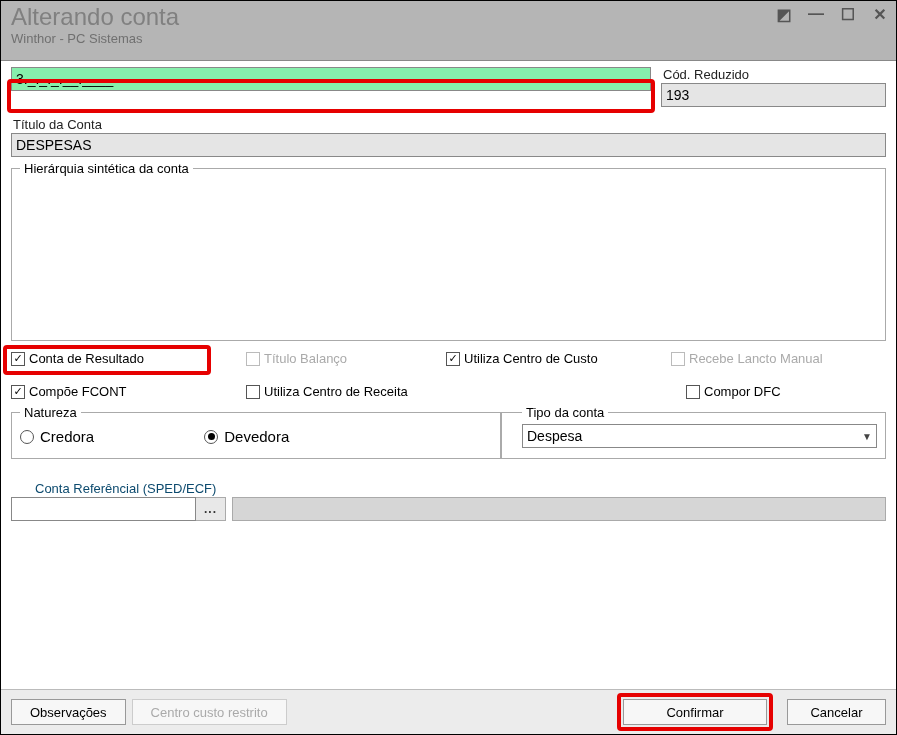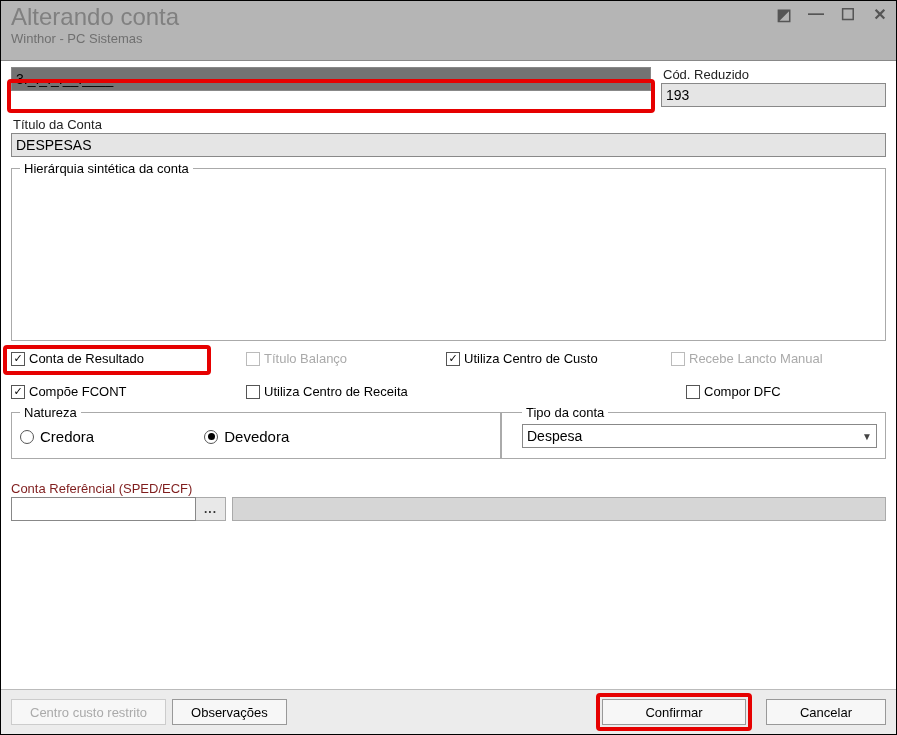--- a/index.html
+++ b/index.html
@@ -8,41 +8,41 @@
   .titlebar { height: 60px; background: #b5b5b5; padding: 4px 10px 2px 10px; position: relative; border-bottom: 1px solid #888; }
   .title { font-size: 24px; color: #808080; font-weight: 400; line-height: 1; }
   .subtitle { font-size: 13px; color: #707070; margin-top: 2px; }
   .winbtns { position: absolute; right: 6px; top: 4px; display: flex; gap: 12px; }
   .winbtn { width: 20px; height: 18px; display: flex; align-items: center; justify-content: center; color: #555; font-size: 16px; font-weight: bold; cursor: default; }
   .content { padding: 6px 10px 0 10px; position: relative; height: calc(100% - 60px); }
   .row { display: flex; gap: 10px; margin-bottom: 4px; }
   .field { display: flex; flex-direction: column; }
   .flabel { font-size: 13px; color: #222; margin-bottom: 1px; padding-left: 2px; }
   .input { height: 24px; border: 1px solid #888; background: #e5e5e5; font-size: 14px; padding: 1px 4px; outline: none; }
-  .input.sel { background: #737373; }
+  .input.sel { background: #86efac; }
   .hilite-wrap { position: relative; }
   .hilite-wrap .hilite-box { position: absolute; border: 4px solid #e60000; border-radius: 4px; pointer-events: none; }
   fieldset { border: 1px solid #aaa; margin: 4px 0 6px 0; padding: 6px 8px 8px 8px; }
   legend { font-size: 13px; padding: 0 4px; }
   .hierbox { height: 180px; }
   .checks { display: flex; gap: 0; margin: 4px 0 2px 0; }
   .check-col { display: flex; align-items: center; gap: 4px; font-size: 13px; }
   .check-col.disabled { color: #aaa; }
   .checkbox { width: 14px; height: 14px; border: 1px solid #555; display: inline-flex; align-items: center; justify-content: center; background: #fff; font-size: 11px; line-height: 1; }
   .checkbox.disabled { border-color: #bbb; }
   .lower { display: flex; margin-top: 2px; }
   fieldset.nat { flex: 0 0 490px; padding: 4px 8px 10px 8px; }
   fieldset.tipo { flex: 1 1 auto; padding: 4px 8px 10px 20px; }
   .radios { display: flex; gap: 110px; padding-top: 4px; }
   .radio-row { display: flex; align-items: center; gap: 6px; font-size: 15px; }
   .radio { width: 14px; height: 14px; border: 1px solid #555; border-radius: 50%; display: inline-flex; align-items: center; justify-content: center; }
   .radio .dot { width: 7px; height: 7px; border-radius: 50%; background: #000; }
   .select { height: 24px; border: 1px solid #888; font-size: 14px; padding: 1px 4px; width: 100%; display: flex; align-items: center; justify-content: space-between; }
   .chev { font-size: 10px; color: #444; }
-  .ref-label { font-size: 13px; color: #7f1d1d; }
+  .ref-label { font-size: 13px; color: #0c4a6e; margin-left: 24px; }
   .ref-inputs { display: flex; margin-top: 1px; }
   .ref-small { width: 185px; height: 24px; border: 1px solid #888; background: #fff; }
   .ref-btn { width: 30px; height: 24px; border: 1px solid #aaa; border-left: none; background: #e8e8e8; display: flex; align-items: center; justify-content: center; font-weight: bold; letter-spacing: 1px; font-size: 12px; color: #333; }
   .ref-long { flex: 1; height: 24px; border: 1px solid #aaa; background: #d6d6d6; margin-left: 6px; }
   .buttonbar { position: absolute; left: 0; right: 0; bottom: 0; height: 45px; background: #ececec; border-top: 1px solid #bbb; display: flex; align-items: center; padding: 0 10px; gap: 6px; }
   .btn { height: 26px; padding: 0 18px; border: 1px solid #999; background: #f7f7f7; font-size: 13px; display: flex; align-items: center; justify-content: center; }
   .btn.disabled { color: #aaa; border-color: #ccc; }
   .btnspacer { flex: 1; }
   .underline-first::first-letter { text-decoration: underline; }
 </style>
@@ -146,24 +146,24 @@
     <div style="margin-top:16px;">
       <div class="ref-label">Conta Referêncial (SPED/ECF)</div>
       <div class="ref-inputs" style="display:flex; width:100%;">
         <input class="ref-small" style="">
         <div class="ref-btn">...</div>
         <div class="ref-long"></div>
       </div>
     </div>
 
     <div class="buttonbar">
+      <div class="btn underline-first">Observações</div>
       <div class="btn disabled">Centro custo restrito</div>
-      <div class="btn underline-first">Observações</div>
       <div class="btnspacer"></div>
       <div class="hilite-wrap" style="display:inline-block;">
         <div class="btn underline-first" style="width:144px;">Confirmar</div>
         <div class="hilite-box" style="left:-6px; top:-6px; right:-6px; bottom:-6px;"></div>
       </div>
-      <div class="btn" style="margin-left:14px; width:120px;">Cancelar</div>
+      <div class="btn" style="margin-left:14px; width:99px;">Cancelar</div>
     </div>
 
   </div>
 </div>
 
 </body></html>

